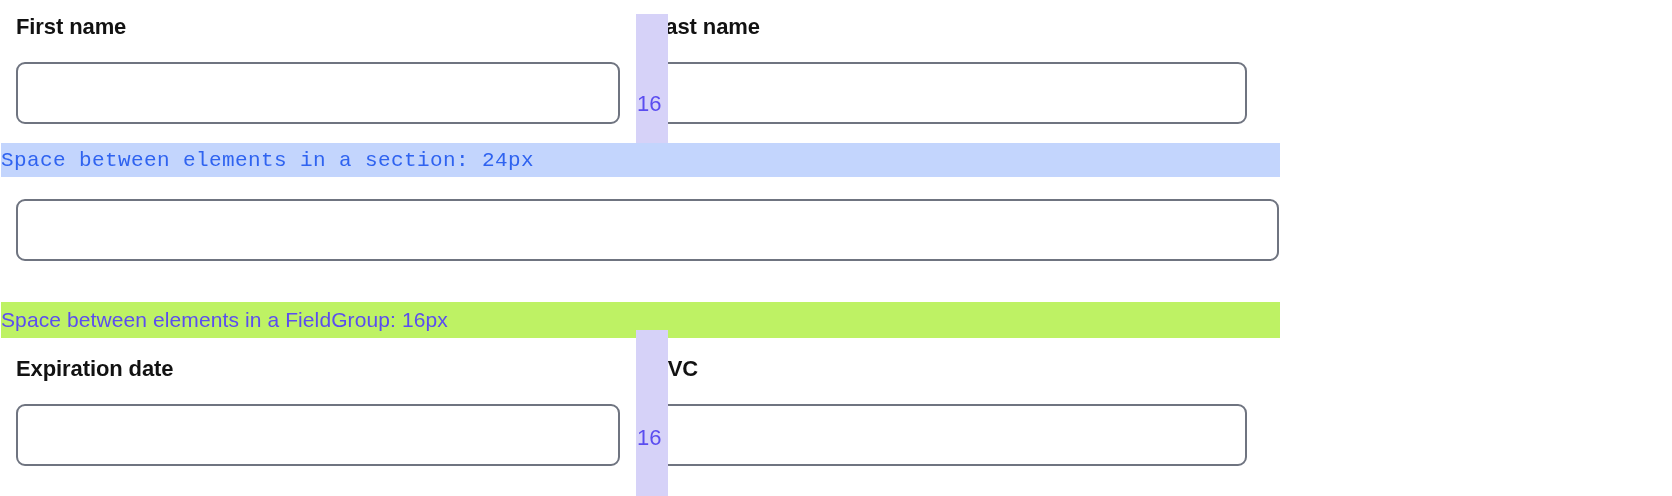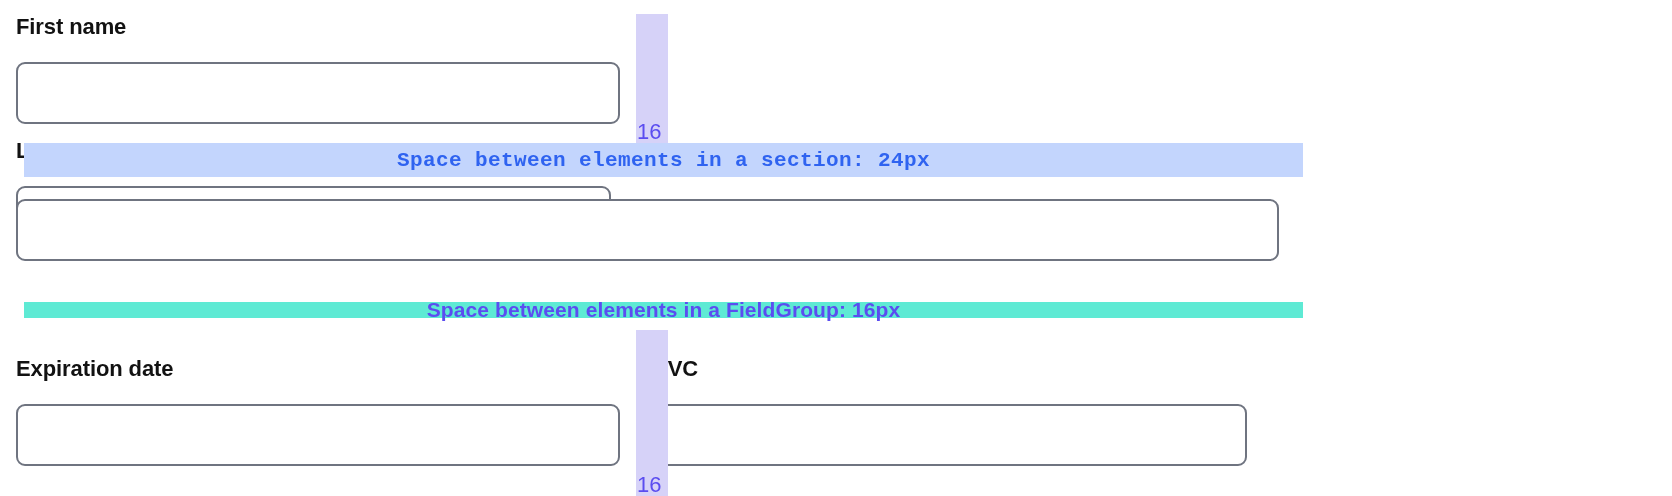--- a/index.html
+++ b/index.html
@@ -80,74 +80,72 @@
     width: 100%;
     display: block;
   }
 
   
   .gutter {
     position: absolute;
     width: 32px;
     background: #d6d2f8;
     display: flex;
-    align-items: flex-end;
+    align-items: center;
     justify-content: flex-start;
   }
   .gutter-label {
     color: #5b4df0;
     font-size: 22px;
     line-height: 22px;
     font-family: "Liberation Sans", sans-serif;
     white-space: nowrap;
     padding-left: 1px;
   }
 
   
   .annotation {
     position: absolute;
-    left: 24px;
+    left: 1px;
     width: 1279px;
     box-sizing: border-box;
     display: flex;
     align-items: center;
-    justify-content: center;
     white-space: nowrap;
-    font-weight: bold;
   }
 
   .annotation.section {
     background: #c3d5fd;
     height: 34px;
   }
   .annotation.section .annotation-text {
     color: #2f63f0;
     font-family: "Liberation Mono", monospace;
     font-size: 21px;
     letter-spacing: 0.4px;
   }
 
   .annotation.fieldgroup {
-    background: #5eead4;
-    height: 16px;
+    background: #bef264;
+    height: 36px;
   }
   .annotation.fieldgroup .annotation-text {
     color: #5b4df0;
     font-family: "Liberation Sans", sans-serif;
     font-size: 21px;
     letter-spacing: 0.1px;
   }
 </style>
 </head>
 <body>
 
 <div class="form-root">
   <div class="content">
 
-    <div class="field-row" style="top:0px; height:143px;flex-direction:column;">
+    <div class="field-row" style="top:0px; height:143px;">
 
       <div class="field-col left">
         <div class="field-label">First name</div>
         <input class="field-input" type="text" placeholder="" style="">
       </div>
 
       <div class="field-col right">
         <div class="field-label">Last name</div>
         <input class="field-input" type="text" placeholder="" style="">
       </div>

